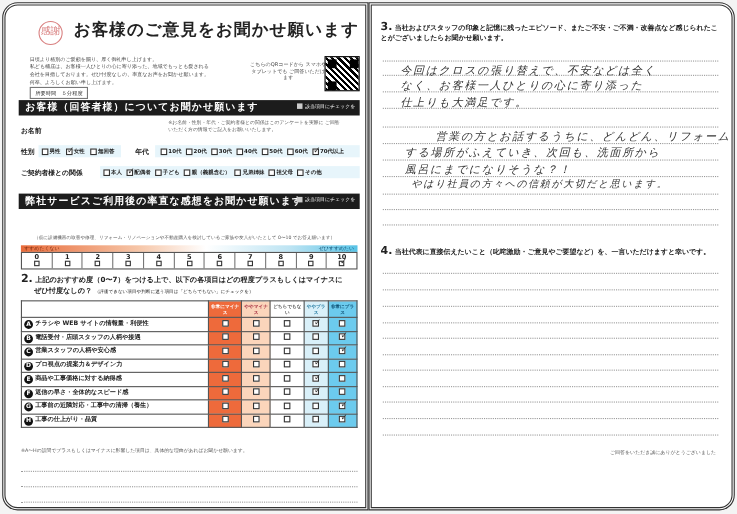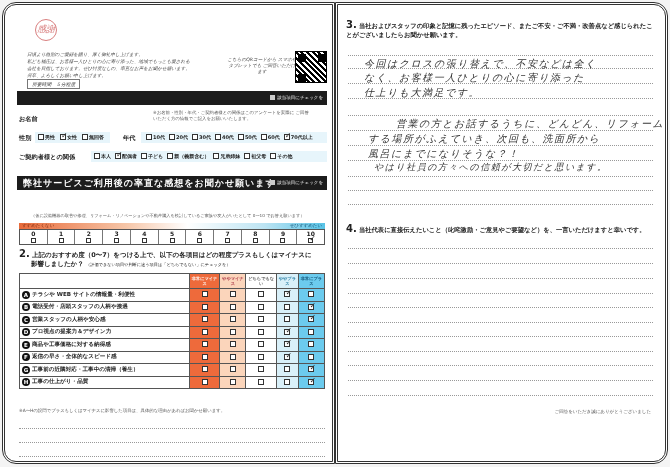--- a/index.html
+++ b/index.html
@@ -5,21 +5,21 @@
   * { box-sizing: border-box; margin: 0; padding: 0; }
   html, body { width: 670px; height: 467px; overflow: hidden; background: #f4f4f4; }
   body { font-family: "DejaVu Sans", sans-serif; color: #222; position: relative; }
 
   .sheet { position: absolute; top: 2px; width: 333px; height: 462px; background: #fff;
     border: 3px double #333; }
   .sheet.left { left: 2px; border-radius: 14px 0 0 14px; }
   .sheet.right { left: 335px; border-radius: 0 14px 14px 0; }
 
   
-  .hdr { position: absolute; left: 10px; top: 6px; width: 315px; height: 80px; font-style: italic; }
+  .hdr { position: absolute; left: 10px; top: 6px; width: 315px; height: 80px; }
   .stamp { position: absolute; left: 20px; top: 8px; width: 22px; height: 22px; border: 1.5px solid #d98080;
     border-radius: 50%; color: #d98080; font-size: 9px; text-align: center; line-height: 19px; }
   .title { position: absolute; left: 52px; top: 7px; font-size: 15px; font-weight: bold; letter-spacing: 1px; }
   .greet { position: absolute; left: 12px; top: 40px; width: 195px; font-size: 4.6px; line-height: 7px; color: #444; }
   .duration { position: absolute; left: 12px; top: 68px; font-size: 4.8px; border: 1px solid #777; padding: 1px 4px; color: #333; }
   .qr-text { position: absolute; left: 212px; top: 46px; width: 70px; font-size: 4.6px; line-height: 6px; text-align: center; color: #444; }
   .qr { position: absolute; left: 280px; top: 40px; width: 32px; height: 32px;
     background:
       linear-gradient(#000,#000) 2px 2px/8px 8px no-repeat,
       linear-gradient(#000,#000) 22px 2px/8px 8px no-repeat,
@@ -70,32 +70,34 @@
   .dot-line { position: absolute; height: 0; border-top: 1px dotted #999; }
   .hand { position: absolute; font-family: "DejaVu Serif", serif; font-size: 10px; color: #333; white-space: nowrap; letter-spacing: 1.5px; font-style: italic; }
   .thanks { position: absolute; right: 14px; top: 404px; font-size: 4.5px; color: #555; }
 </style>
 </head>
 <body>
 
 <div class="sheet left">
   <div class="hdr">
     <div class="stamp">感謝</div>
+    <div class="title">お客様のご意見をお聞かせ願います</div>
     <div class="greet">
       <div>日頃より格別のご愛顧を賜り、厚く御礼申し上げます。</div>
       <div>私ども桶庄は、お客様一人ひとりの心に寄り添った、地域でもっとも愛される</div>
       <div>会社を目指しております。ぜひ忖度なしの、率直なお声をお聞かせ願います。</div>
       <div>何卒、よろしくお願い申し上げます。</div>
     </div>
     <div class="duration">所要時間　５分程度</div>
     <div class="qr-text">こちらのQRコードから スマホやタブレットでも ご回答いただけます</div>
     <div class="qr"></div>
   </div>
 
   <div class="bar" style="top:86px;">
+    <span>お客様（回答者様）についてお聞かせ願います</span>
     <span class="chk">該当項目にチェックを</span>
   </div>
 
   <div class="lbl" style="left:14px; top:110px;">お名前</div>
   <div class="note" style="left:148px; top:105px; width:160px;">※お名前・性別・年代・ご契約者様との関係はこのアンケートを実際に ご回答いただく方の情報でご記入をお願いいたします。</div>
 
   <div class="row-bg" style="left:30px; top:127px; width:75px;"></div>
   <div class="row-bg" style="left:136px; top:127px; width:186px;"></div>
   <div class="lbl" style="left:14px; top:129px;">性別</div>
   <div class="opts" style="left:33px; top:129px;">
@@ -199,21 +201,21 @@
     <div class="cell"><div>8</div><span class="box"></span></div>
     <div class="cell"><div>9</div><span class="box"></span></div>
     <div class="cell"><div>10</div><span class="box on"></span></div>
   </div>
 
   <div class="qh" style="left:14px; top:243px; font-size:6.5px;">
     <span class="num">2.</span>
     <span>上記のおすすめ度（0〜7）をつける上で、以下の各項目はどの程度プラスもしくはマイナスに</span>
   </div>
   <div class="qh" style="left:26px; top:255px; font-size:6.5px;">
-    <span>影響しましたか？</span>
+    <span>ぜひ忖度なしの？</span>
     <span style="font-size:4.2px; font-weight:normal;">（評価できない項目や判断に迷う項目は「どちらでもない」にチェックを）</span>
   </div>
 
   <table class="tbl">
     <tbody>
         <tr>
       <th style="border-right:0.8px solid #555;"></th>
       <th class="c1">非常にマイナス</th>
       <th class="c2">ややマイナス</th>
       <th class="c3">どちらでもない</th>

